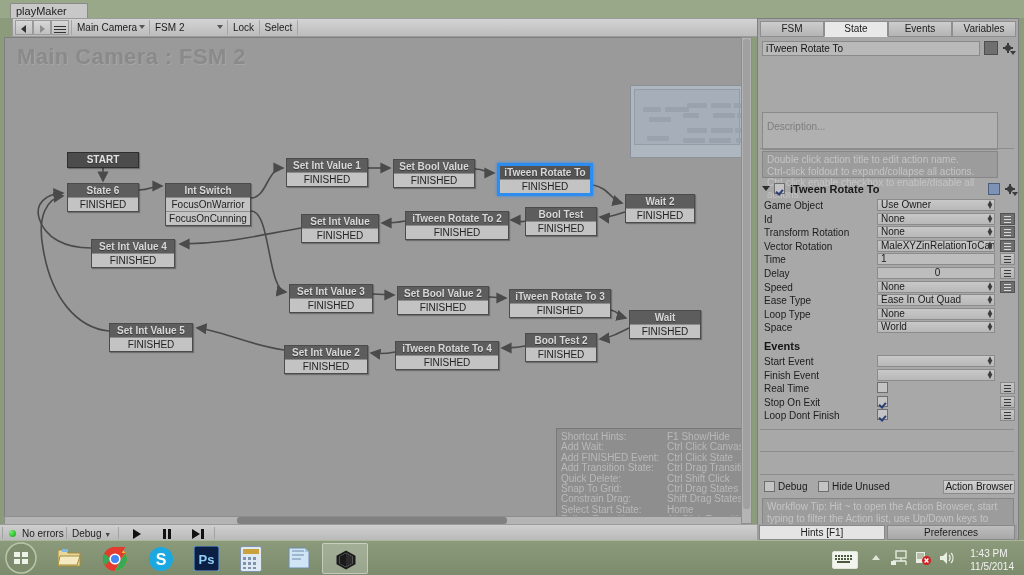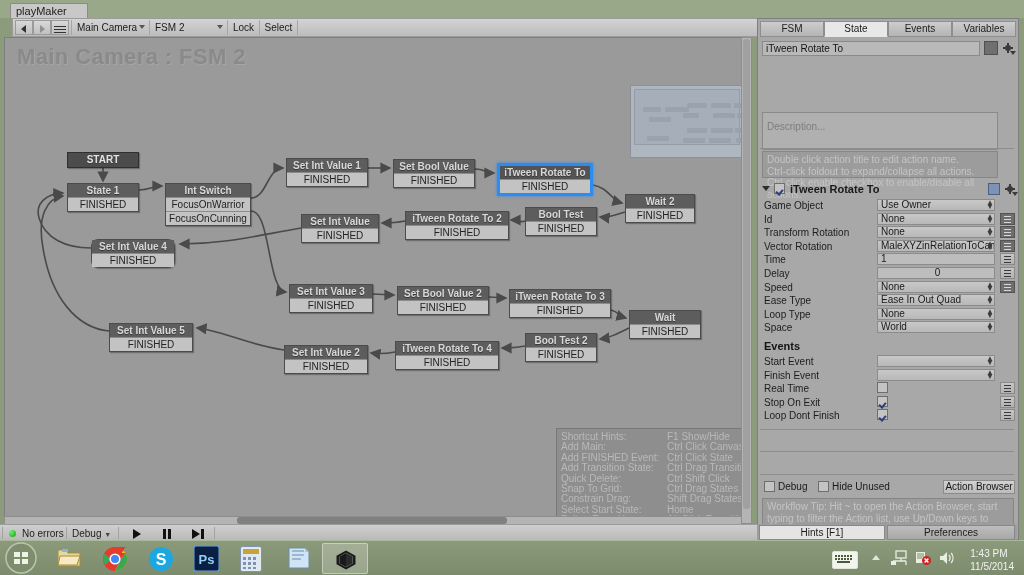--- a/index.html
+++ b/index.html
@@ -274,21 +274,21 @@
         <div class="mmbox" style="left:101px;top:48px;width:16px;"></div>
 
       </div>
     </div>
 
     <div id="states-layer">
         <div class="state startlabel" style="left: 62px; top: 114px; width: 72px;">
           <div class="st-title">START</div>
         </div>
         <div class="state" style="left: 62px; top: 145px; width: 72px;">
-          <div class="st-title">State 1</div>
+          <div class="st-title">State 6</div>
           <div class="st-evt">FINISHED</div>
         </div>
         <div class="state" style="left: 160px; top: 145px; width: 86px;">
           <div class="st-title">Int Switch</div>
           <div class="st-evt">FocusOnWarrior</div>
           <div class="st-evt">FocusOnCunning</div>
         </div>
         <div class="state" style="left: 281px; top: 120px; width: 82px;">
           <div class="st-title">Set Int Value 1</div>
           <div class="st-evt">FINISHED</div>
@@ -310,21 +310,21 @@
           <div class="st-evt">FINISHED</div>
         </div>
         <div class="state" style="left: 400px; top: 173px; width: 104px;">
           <div class="st-title">iTween Rotate To 2</div>
           <div class="st-evt">FINISHED</div>
         </div>
         <div class="state" style="left: 296px; top: 176px; width: 78px;">
           <div class="st-title">Set Int Value</div>
           <div class="st-evt">FINISHED</div>
         </div>
-        <div class="state" style="left: 86px; top: 201px; width: 84px; border-radius: 7px;">
+        <div class="state" style="left: 86px; top: 201px; width: 84px;">
           <div class="st-title">Set Int Value 4</div>
           <div class="st-evt">FINISHED</div>
         </div>
         <div class="state" style="left: 284px; top: 246px; width: 84px;">
           <div class="st-title">Set Int Value 3</div>
           <div class="st-evt">FINISHED</div>
         </div>
         <div class="state" style="left: 392px; top: 248px; width: 92px;">
           <div class="st-title">Set Bool Value 2</div>
           <div class="st-evt">FINISHED</div>
@@ -353,21 +353,21 @@
           <div class="st-title">Set Int Value 5</div>
           <div class="st-evt">FINISHED</div>
         </div>
       </div>
 
     <div id="hintbox">
       <div class="hl">
         <b>Shortcut Hints:</b><span>F1 Show/Hide</span>
       </div>
       <div id="hint-rows">
-          <div class="hl"><b>Add Main:</b><span>Ctrl Click Canvas</span></div>
+          <div class="hl"><b>Add Wait:</b><span>Ctrl Click Canvas</span></div>
           <div class="hl"><b>Add FINISHED Event:</b><span>Ctrl Click State</span></div>
           <div class="hl"><b>Add Transition State:</b><span>Ctrl Drag Transition</span></div>
           <div class="hl"><b>Quick Delete:</b><span>Ctrl Shift Click</span></div>
           <div class="hl"><b>Snap To Grid:</b><span>Ctrl Drag States</span></div>
           <div class="hl"><b>Constrain Drag:</b><span>Shift Drag States</span></div>
           <div class="hl"><b>Select Start State:</b><span>Home</span></div>
           <div class="hl"><b>Follow Transition:</b><span>Alt Click Transition</span></div>
         </div>
     </div>
   </div>

